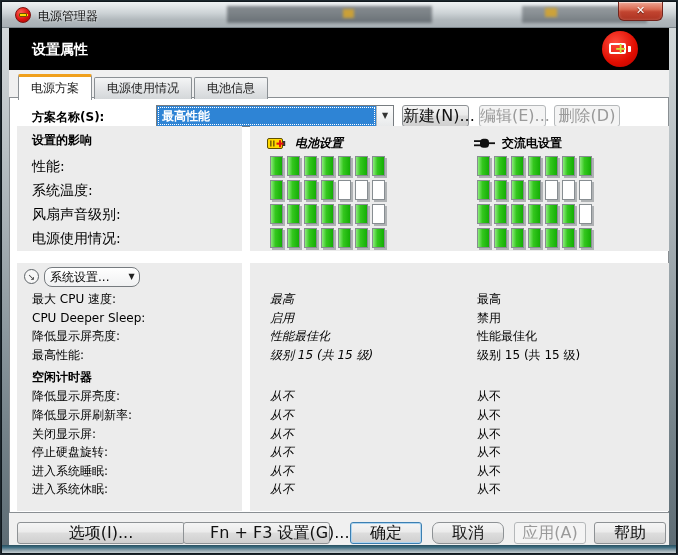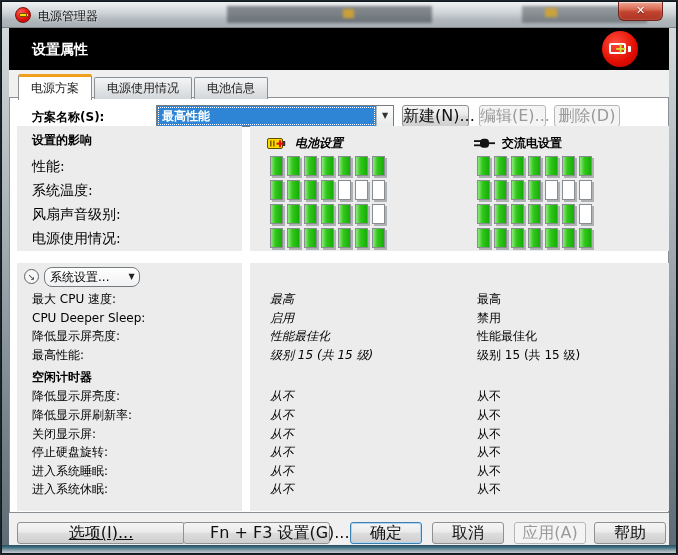--- a/index.html
+++ b/index.html
@@ -98,24 +98,24 @@
   .spacer { height:27px; }
 
   .srow { height:18.6px; line-height:18.6px; font-size:12px; white-space:nowrap; }
   .p1 .srow { padding-left:15px; }
   .p2 .srow, .p3 .srow { padding-left:20px; }
   .srow.hdr { height:23px; line-height:26px; font-weight:bold; }
 
   
   .footer { position:absolute; left:0; right:0; top:494px; height:24px; }
   .fbtn { position:absolute; top:0; height:22px; }
-  .btn-options { left:8px;  width:168px;text-decoration:underline; }
+  .btn-options { left:8px;  width:168px; }
   .btn-fn      { left:174px; width:147px;padding-left:26px; }
   .btn-ok      { left:341px; width:72px; }
-  .btn-cancel  { left:423px; width:72px; }
+  .btn-cancel  { left:423px; width:72px;border-radius:7px; }
   .btn-apply   { left:505px; width:72px; }
   .btn-help    { left:585px; width:72px; }
 </style>
 </head>
 <body>
 
 <div class="window">
 
   <div class="titlebar">
     <div class="bleed b1"></div>

